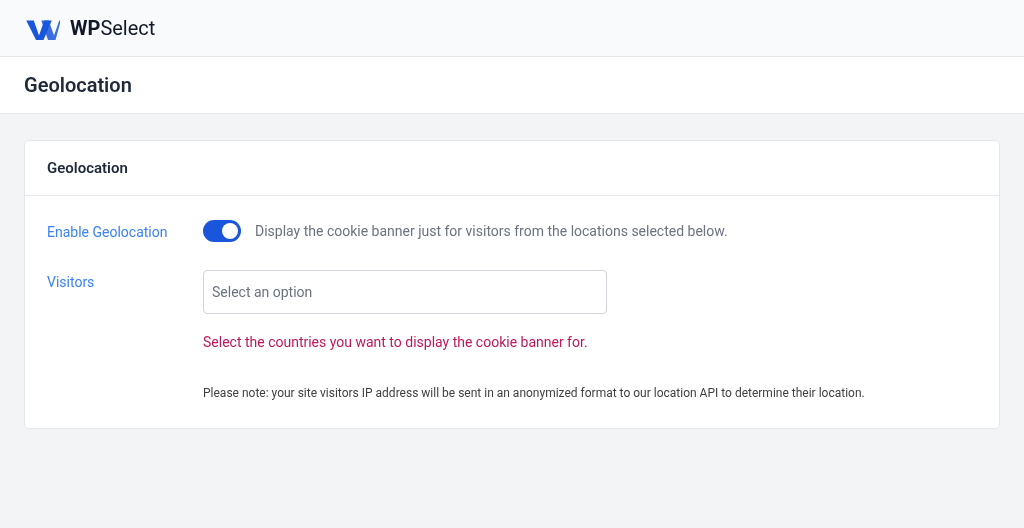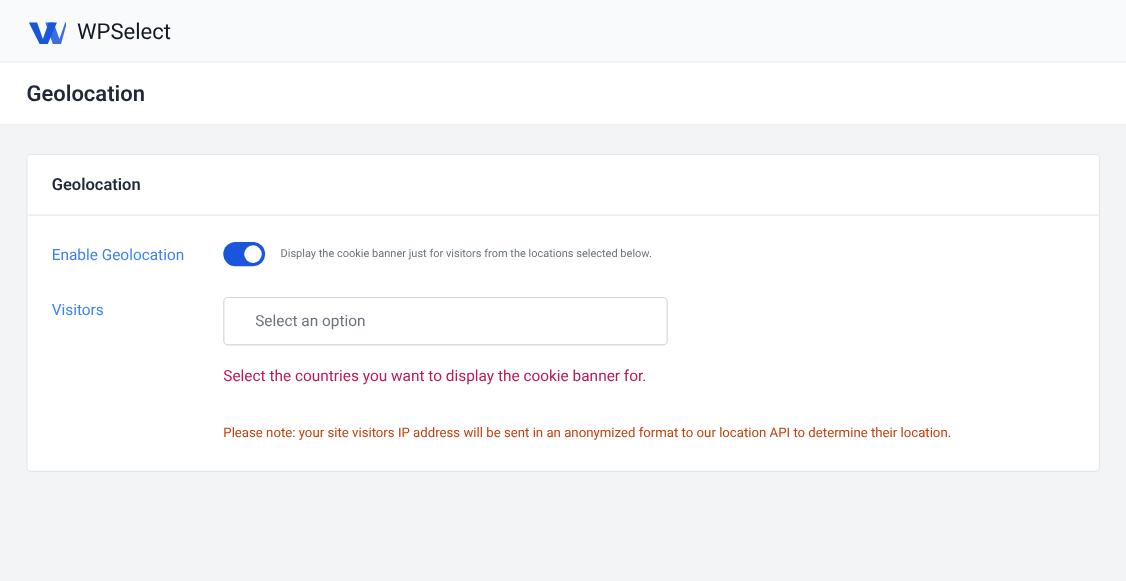--- a/index.html
+++ b/index.html
@@ -31,21 +31,21 @@
       width: 36px;
       height: 28px;
       flex-shrink: 0;
     }
     .logo-text {
       font-size: 20px;
       font-weight: 400;
       color: #111827;
     }
     .logo-text .bold {
-      font-weight: 400;
+      font-weight: 700;
     }
     .page-header {
       background: #ffffff;
       border-bottom: 1px solid #e5e7eb;
       padding: 16px 24px;
     }
     .page-title {
       font-size: 20px;
       font-weight: 600;
       color: #1f2937;
@@ -105,46 +105,46 @@
       content: "";
       position: absolute;
       width: 16px;
       height: 16px;
       background: #ffffff;
       border-radius: 50%;
       top: 3px;
       right: 3px;
     }
     .toggle-desc {
-      font-size: 10px;
+      font-size: 14px;
       color: #6b7280;
     }
     .select-box {
       width: 404px;
       height: 44px;
       border: 1px solid #d1d5db;
       border-radius: 4px;
       background: #ffffff;
-      padding: 0 28px;
+      padding: 0 8px;
       display: flex;
       align-items: center;
       font-size: 14px;
       color: #6b7280;
       cursor: pointer;
     }
     .helper-text {
       font-size: 14px;
       color: #be185d;
       margin-left: 156px;
       margin-top: 12px;
       margin-bottom: 36px;
     }
     .note-text {
       font-size: 12px;
-      color: #c2410c;
+      color: #404040;
       margin-left: 156px;
     }
   </style>
 </head>
 <body>
 
 <div class="top-bar">
   <div class="logo">
     <span class="logo-icon">
       <svg viewBox="0 0 48 36" width="36" height="28">

